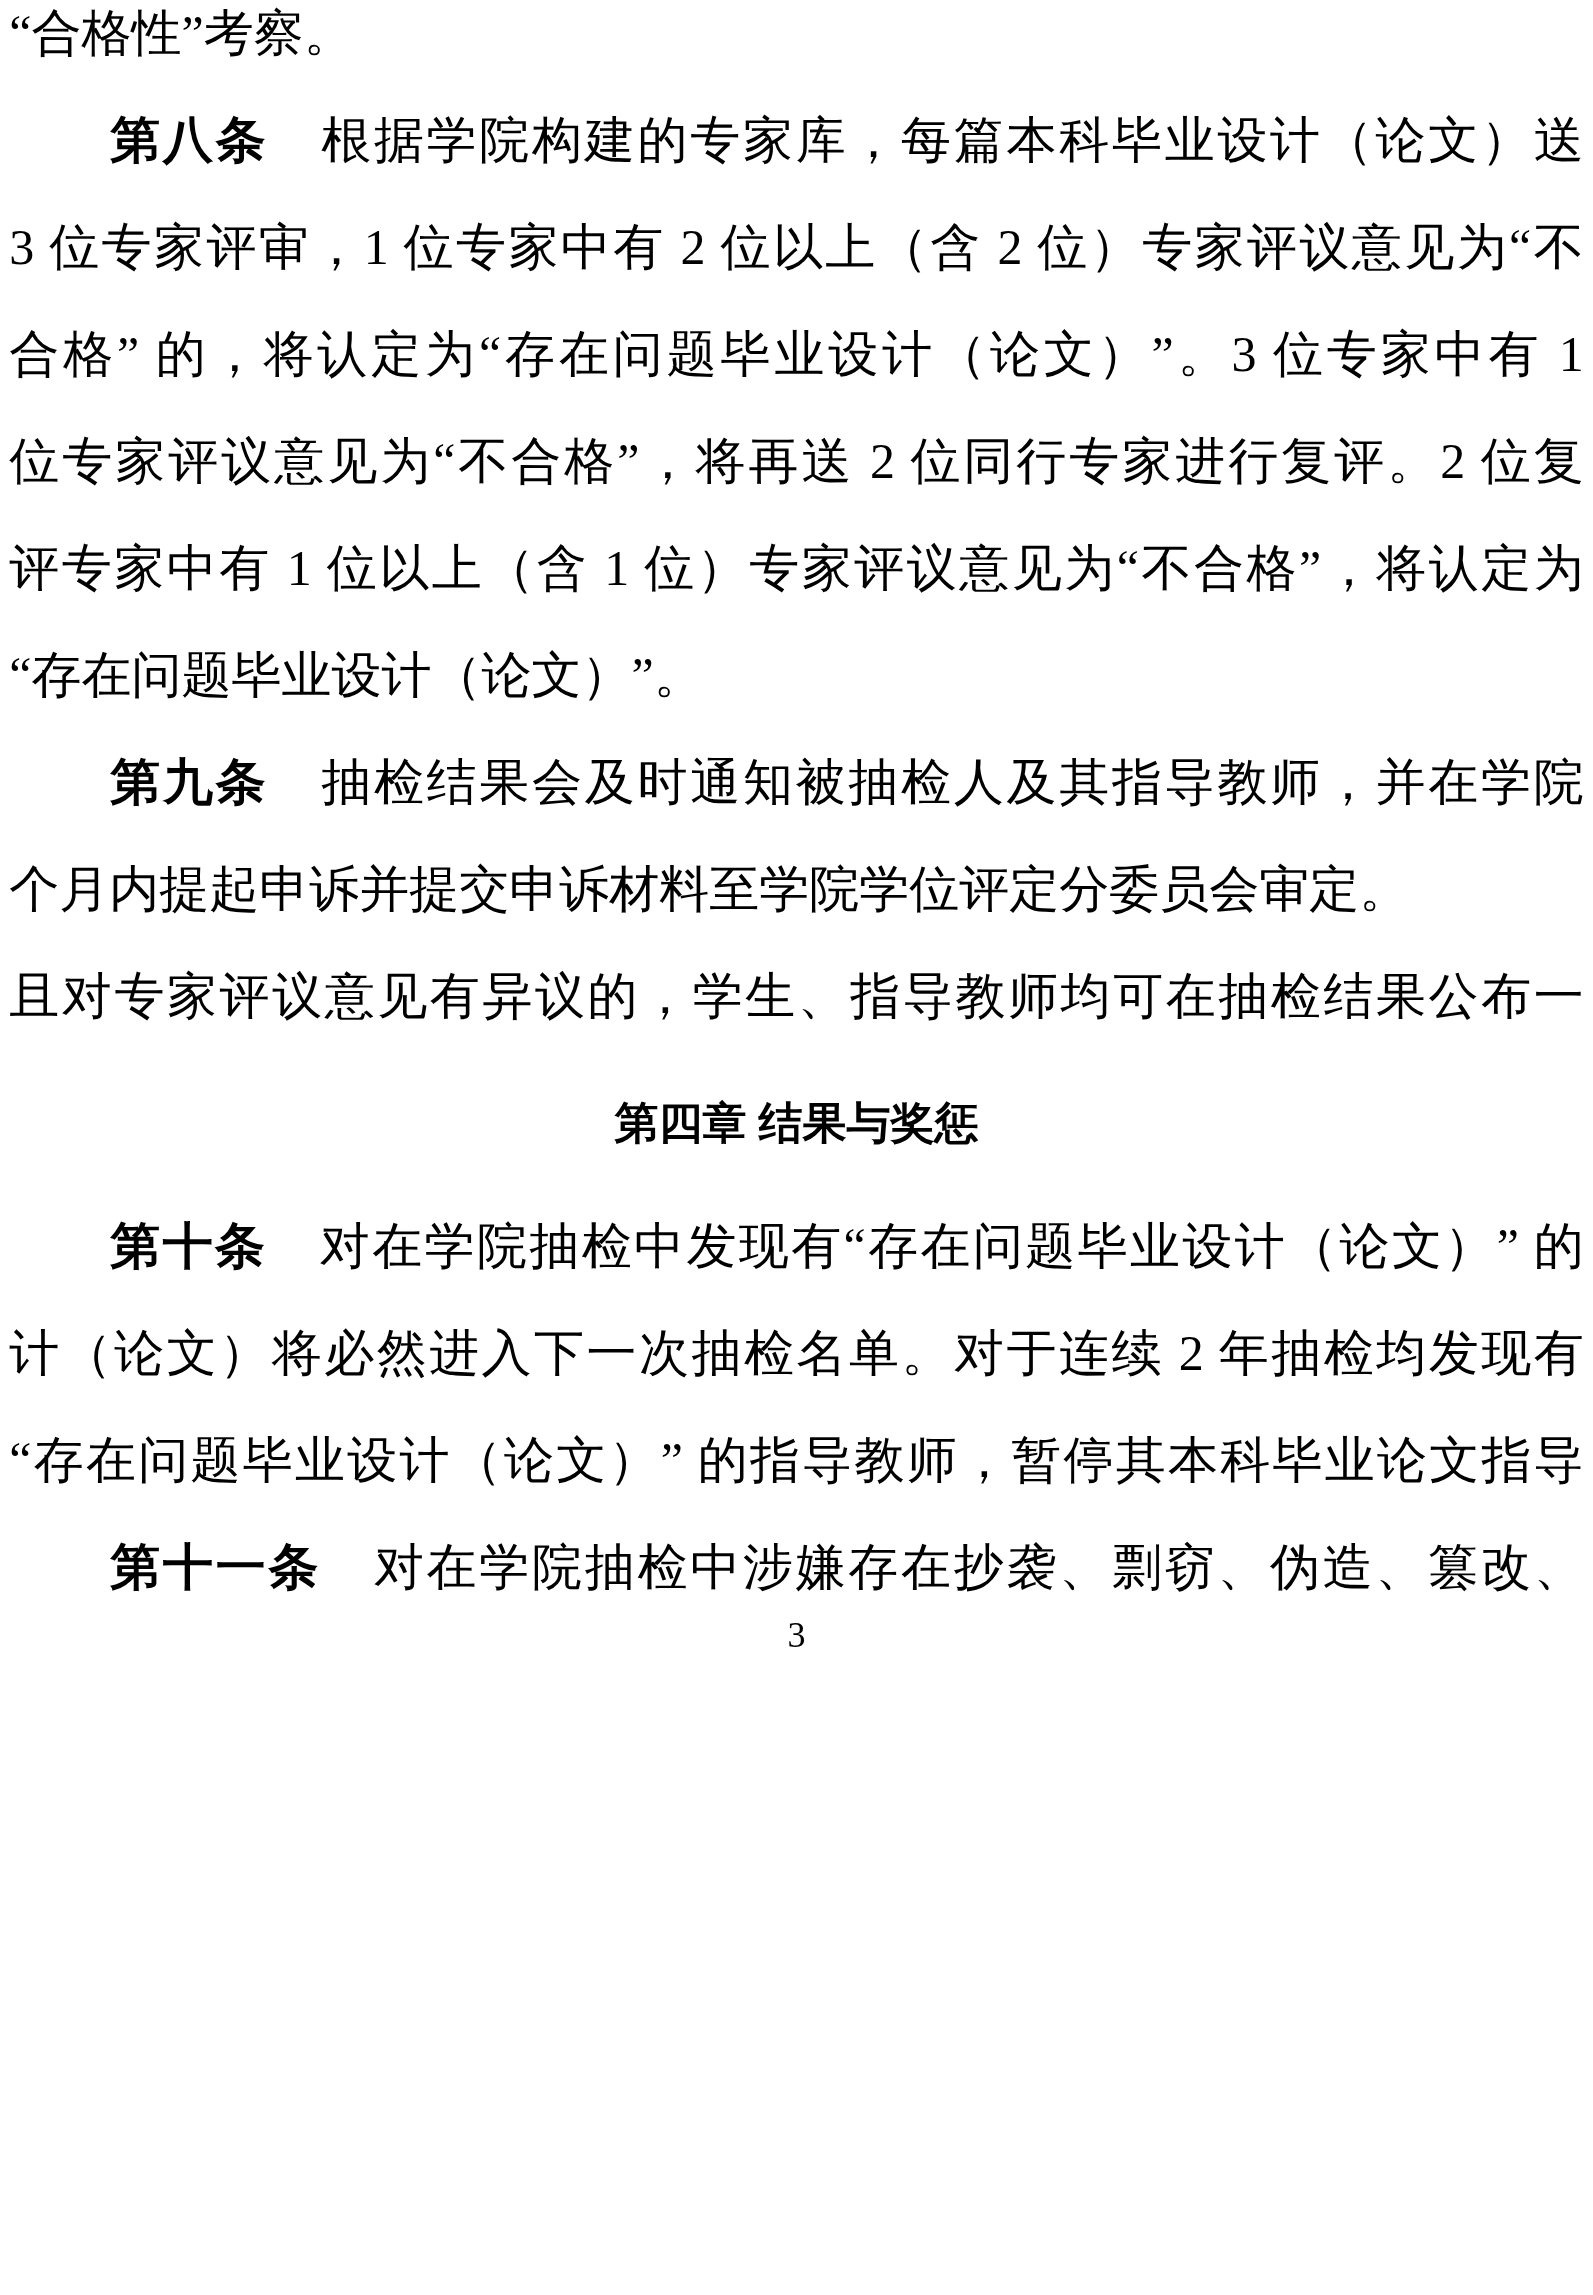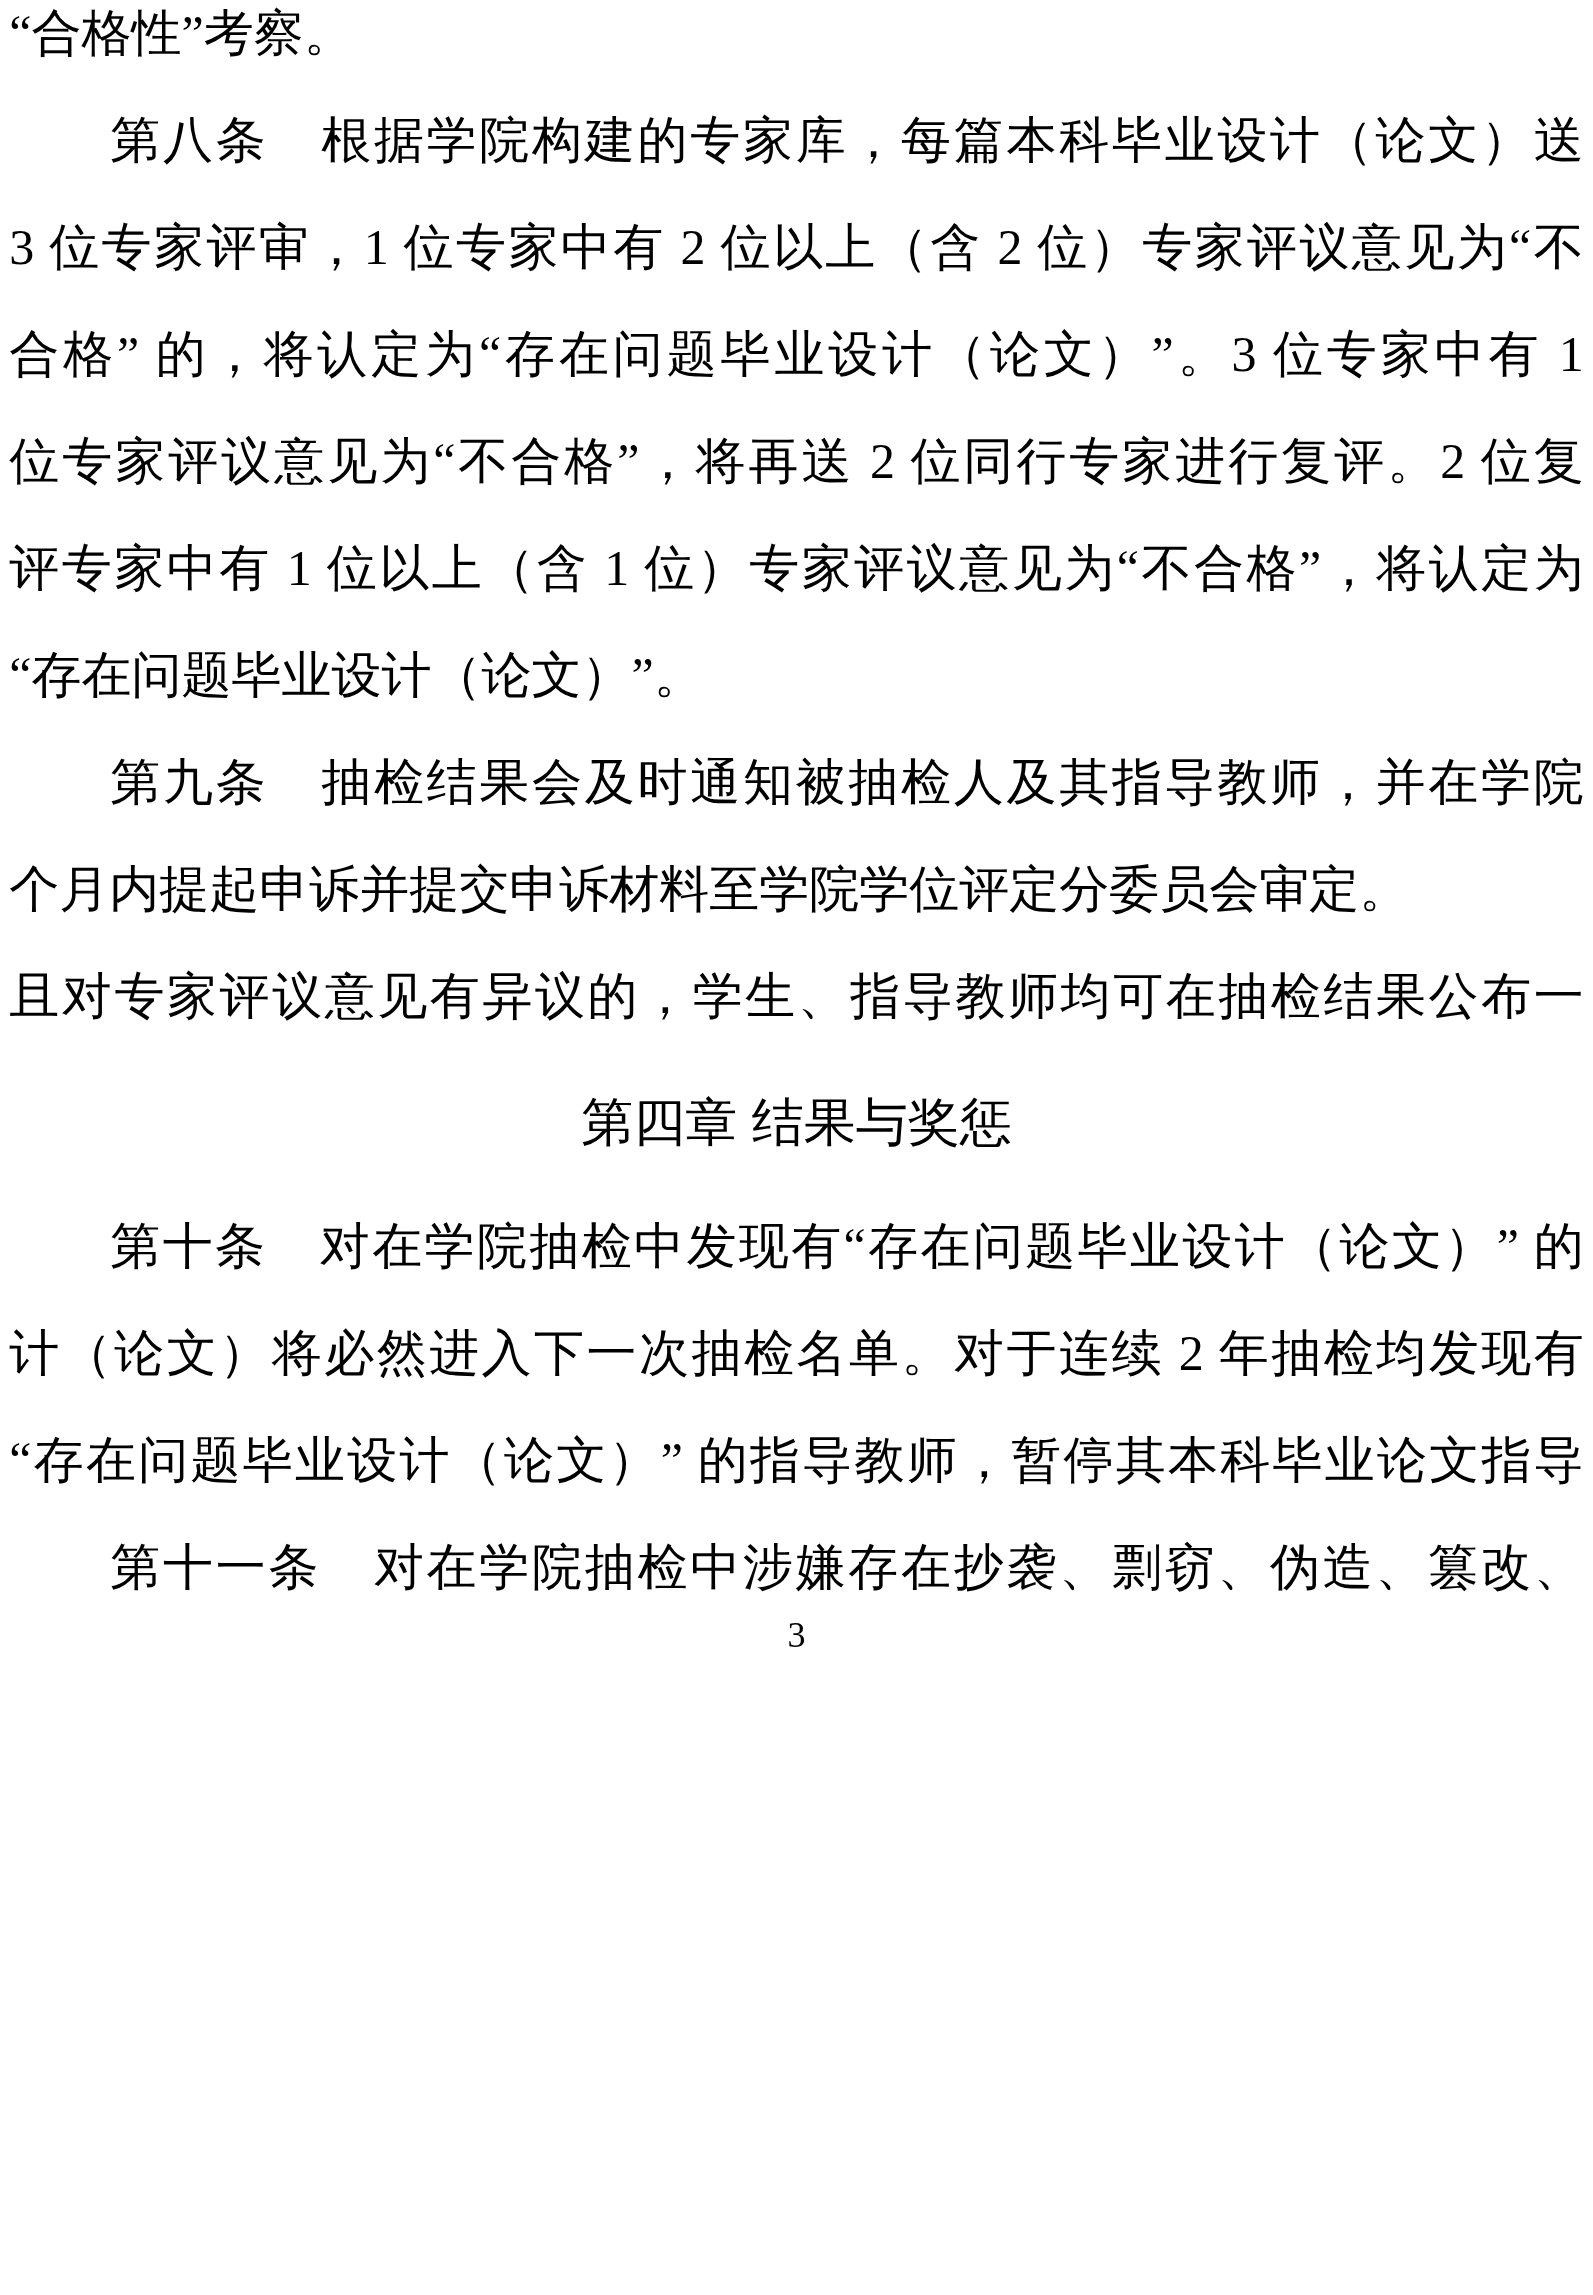--- a/index.html
+++ b/index.html
@@ -34,27 +34,27 @@
     text-justify: inter-character;
   }
   .align-left {
     text-align: left;
     text-align-last: left;
   }
   .indent {
     text-indent: 101px;
   }
   .bold-term {
-    font-weight: normal;
+    font-weight: bold;
     margin-top: 18px;
   }
   .heading {
     font-family: "Liberation Sans", "DejaVu Sans", sans-serif;
     font-weight: bold;
-    font-size: 52px;
+    font-size: 44px;
     text-align: center;
     text-align-last: center;
     margin-top: 18.7px;
     margin-bottom: 17px;
   }
   .page-number {
     position: absolute;
     left: 0;
     right: 0;
     bottom: 11px;

